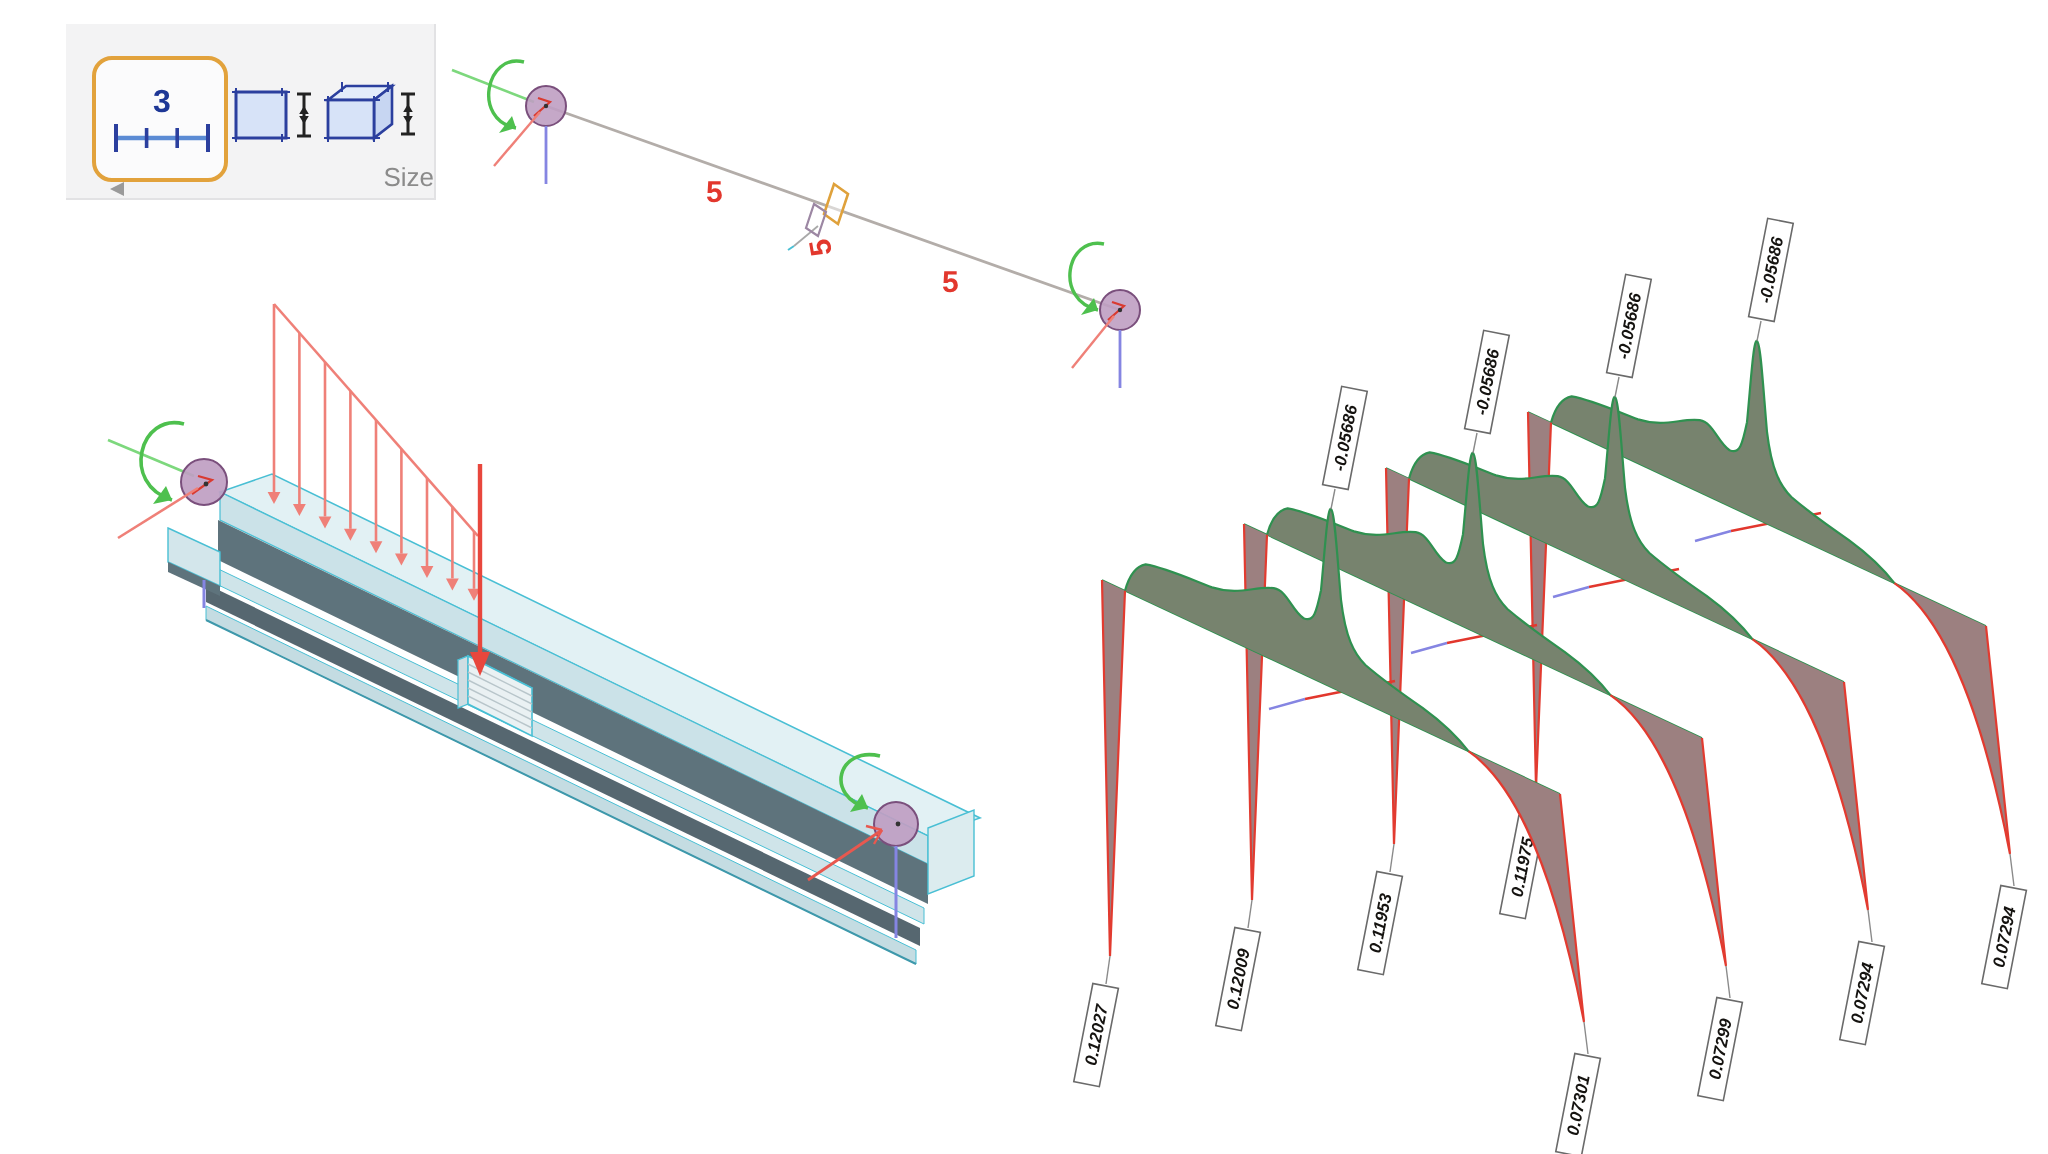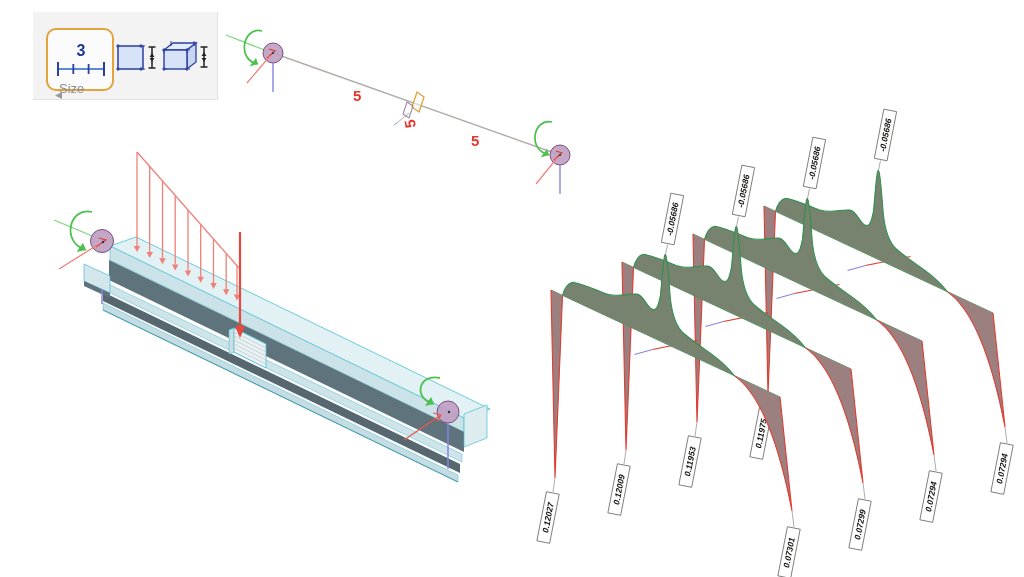--- a/index.html
+++ b/index.html
@@ -6,21 +6,21 @@
   .canvas{position:relative;width:1024px;height:577px;background:#ffffff;overflow:hidden;
           font-family:"Liberation Sans",sans-serif;}
   
   .ribbon{position:absolute;left:33px;top:12px;width:185px;height:88px;background:#f3f3f4;
           border-right:1px solid #e2e2e4;border-bottom:1px solid #e2e2e4;box-sizing:border-box;}
   .tool{position:absolute;display:flex;align-items:center;justify-content:center;cursor:pointer;}
   .tool.sel{border:2px solid #E2A23C;border-radius:10px;background:#fbfbfc;}
   .tool1{left:13px;top:16px;width:64px;height:59px;}
   .tool2{left:82px;top:30px;width:44px;height:31px;}
   .tool3{left:127px;top:26px;width:50px;height:36px;}
-  .caption{position:absolute;left:0;right:0;bottom:3px;text-align:left;color:#8b8b8b;
+  .caption{position:absolute;left:0;right:0;bottom:3px;text-align:right;color:#8b8b8b;
            font-size:13px;padding-left:26px;}
   .flyarrow{position:absolute;left:21px;bottom:4px;width:9px;height:9px;}
   
   #scene{position:absolute;left:0;top:0;}
   text.dimnum{font:600 15px "Liberation Sans",sans-serif;fill:#E2372D;}
   text.vlabel{font:italic 600 8.5px "Liberation Sans",sans-serif;fill:#151310;}
 </style>
 </head>
 <body>
 

